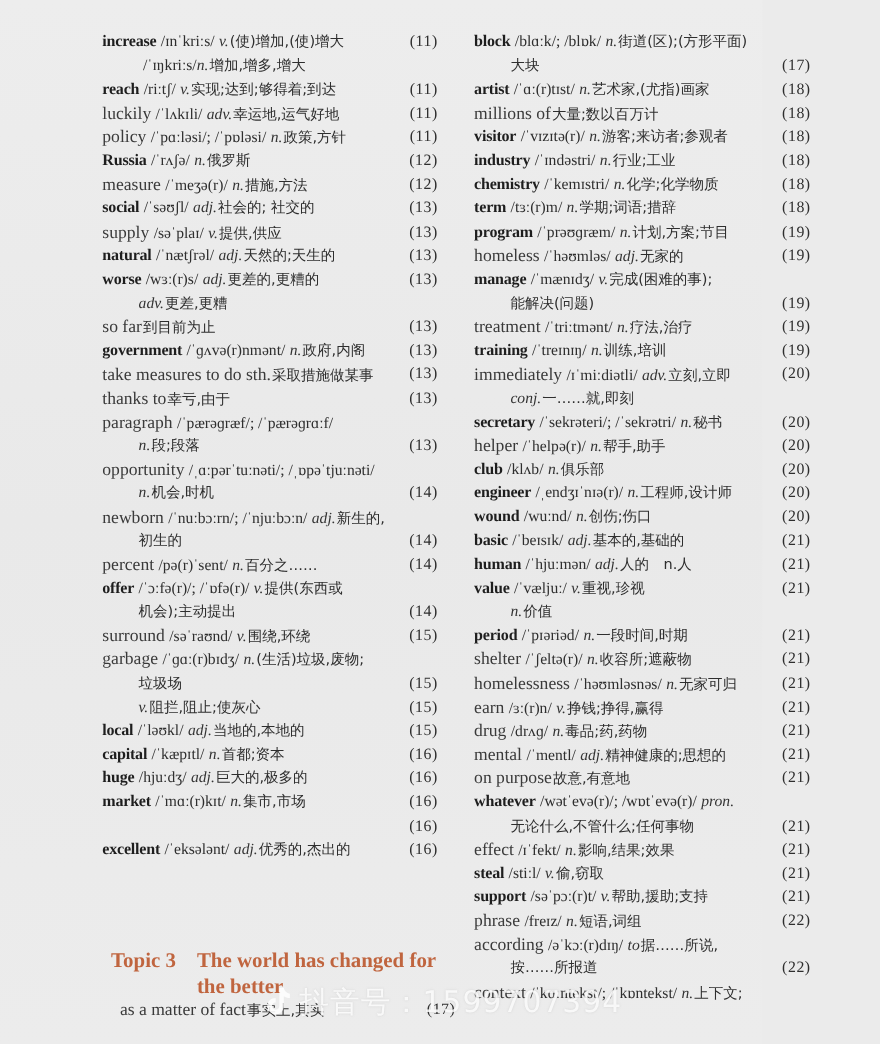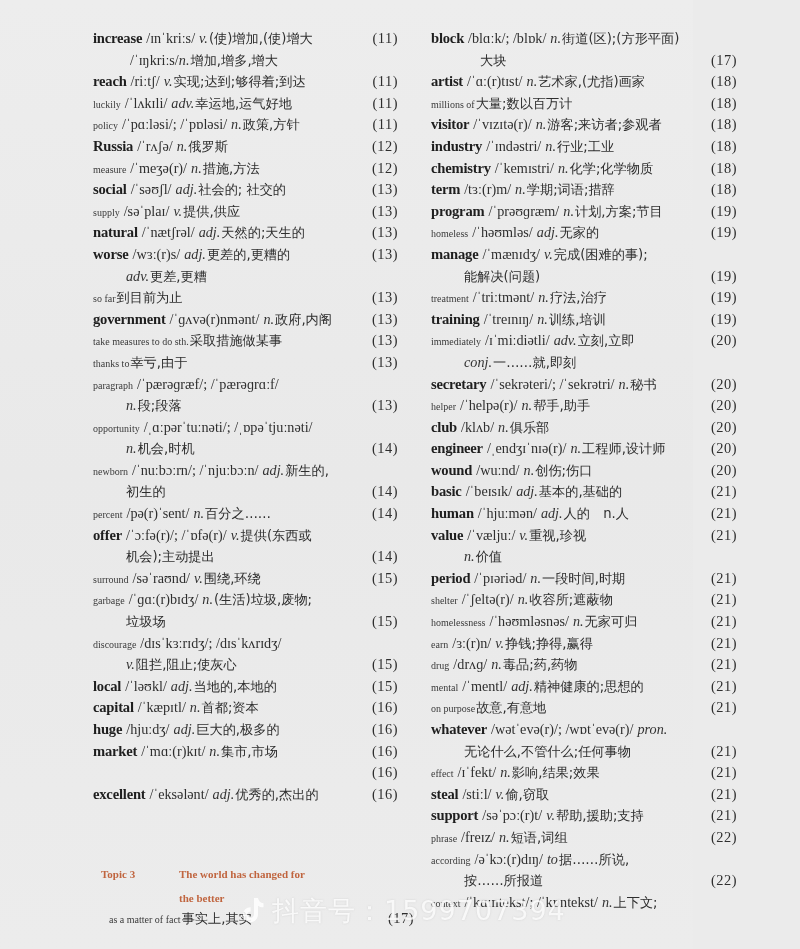--- a/index.html
+++ b/index.html
@@ -37,41 +37,41 @@
     .entry .line {
       display: block;
       position: relative;
       height: 21.6px;
       padding-right: 40px;
       overflow: visible;
     }
     .entry .line.cont { padding-left: 33px; }
     .word { color: #1e1e1e; }
     .word.bold { font-weight: bold; font-size: 14.6px; letter-spacing: -0.2px; }
-    .word.light { font-weight: normal; font-size: 10px; color: #3a3a3a; }
+    .word.light { font-weight: normal; font-size: 16px; color: #3a3a3a; }
     .phon { color: #2e2e2e; margin-left: 4px; }
     .pos { font-style: italic; color: #333; margin-left: 4px; }
     .def { color: #2e2e2e; margin-left: 1px; font-family: "DejaVu Sans", sans-serif; font-size: 13.2px; }
     .page-num {
       position: absolute;
       right: 0;
       top: 0;
       color: #2e2e2e;
       font-size: 14.4px;
       letter-spacing: 0.5px;
     }
 
     .topic {
       position: absolute;
       left: 101px;
       top: 862px;
       width: 300px;
       font-family: "Liberation Serif", "DejaVu Serif", serif;
       font-weight: bold;
-      font-size: 11px;
+      font-size: 19px;
       color: #c0653f;
       line-height: 24px;
     }
     .topic .topic-label { display: inline-block; width: 78px; }
     .topic .topic-title-2 { display: block; padding-left: 78px; }
 
     .watermark {
       position: absolute;
       left: 242px;
       top: 893px;
@@ -159,21 +159,20 @@
         <span class="line cont"><span class="def" style="margin-left: 0px;">机会);主动提出</span><span class="page-num">(14)</span></span>
       </div>
       <div class="entry">
         <span class="line"><span class="word light">surround</span><span class="phon">/səˈraʊnd/</span><span class="pos">v.</span><span class="def">围绕,环绕</span><span class="page-num">(15)</span></span>
       </div>
       <div class="entry">
         <span class="line"><span class="word light">garbage</span><span class="phon">/ˈɡɑː(r)bɪdʒ/</span><span class="pos">n.</span><span class="def">(生活)垃圾,废物;</span></span>
         <span class="line cont"><span class="def" style="margin-left: 0px;">垃圾场</span><span class="page-num">(15)</span></span>
       </div>
       <div class="entry">
-        <span class="line"><span class="word light">discourage</span><span class="phon">/dɪsˈkɜːrɪdʒ/; /dɪsˈkʌrɪdʒ/</span></span>
         <span class="line cont"><span class="pos" style="margin-left: 0px;">v.</span><span class="def">阻拦,阻止;使灰心</span><span class="page-num">(15)</span></span>
       </div>
       <div class="entry">
         <span class="line"><span class="word bold">local</span><span class="phon">/ˈləʊkl/</span><span class="pos">adj.</span><span class="def">当地的,本地的</span><span class="page-num">(15)</span></span>
       </div>
       <div class="entry">
         <span class="line"><span class="word bold">capital</span><span class="phon">/ˈkæpɪtl/</span><span class="pos">n.</span><span class="def">首都;资本</span><span class="page-num">(16)</span></span>
       </div>
       <div class="entry">
         <span class="line"><span class="word bold">huge</span><span class="phon">/hjuːdʒ/</span><span class="pos">adj.</span><span class="def">巨大的,极多的</span><span class="page-num">(16)</span></span>
@@ -198,21 +197,21 @@
 
   <div class="col col-left" style="top:908px;margin-left:16px;" id="topic-col">
       <div class="entry">
         <span class="line"><span class="word light">as a matter of fact</span><span class="def">事实上,其实</span><span class="page-num">(17)</span></span>
       </div>
     </div>
 
   <div class="col col-right" id="right-col">
       <div class="entry">
         <span class="line"><span class="word bold">block</span><span class="phon">/blɑːk/; /blɒk/</span><span class="pos">n.</span><span class="def">街道(区);(方形平面)</span></span>
-        <span class="line cont"><span class="def" style="margin-left: 16px;">大块</span><span class="page-num">(17)</span></span>
+        <span class="line cont"><span class="def" style="margin-left: 0px;">大块</span><span class="page-num">(17)</span></span>
       </div>
       <div class="entry">
         <span class="line"><span class="word bold">artist</span><span class="phon">/ˈɑː(r)tɪst/</span><span class="pos">n.</span><span class="def">艺术家,(尤指)画家</span><span class="page-num">(18)</span></span>
       </div>
       <div class="entry">
         <span class="line"><span class="word light">millions of</span><span class="def">大量;数以百万计</span><span class="page-num">(18)</span></span>
       </div>
       <div class="entry">
         <span class="line"><span class="word bold">visitor</span><span class="phon">/ˈvɪzɪtə(r)/</span><span class="pos">n.</span><span class="def">游客;来访者;参观者</span><span class="page-num">(18)</span></span>
       </div>

